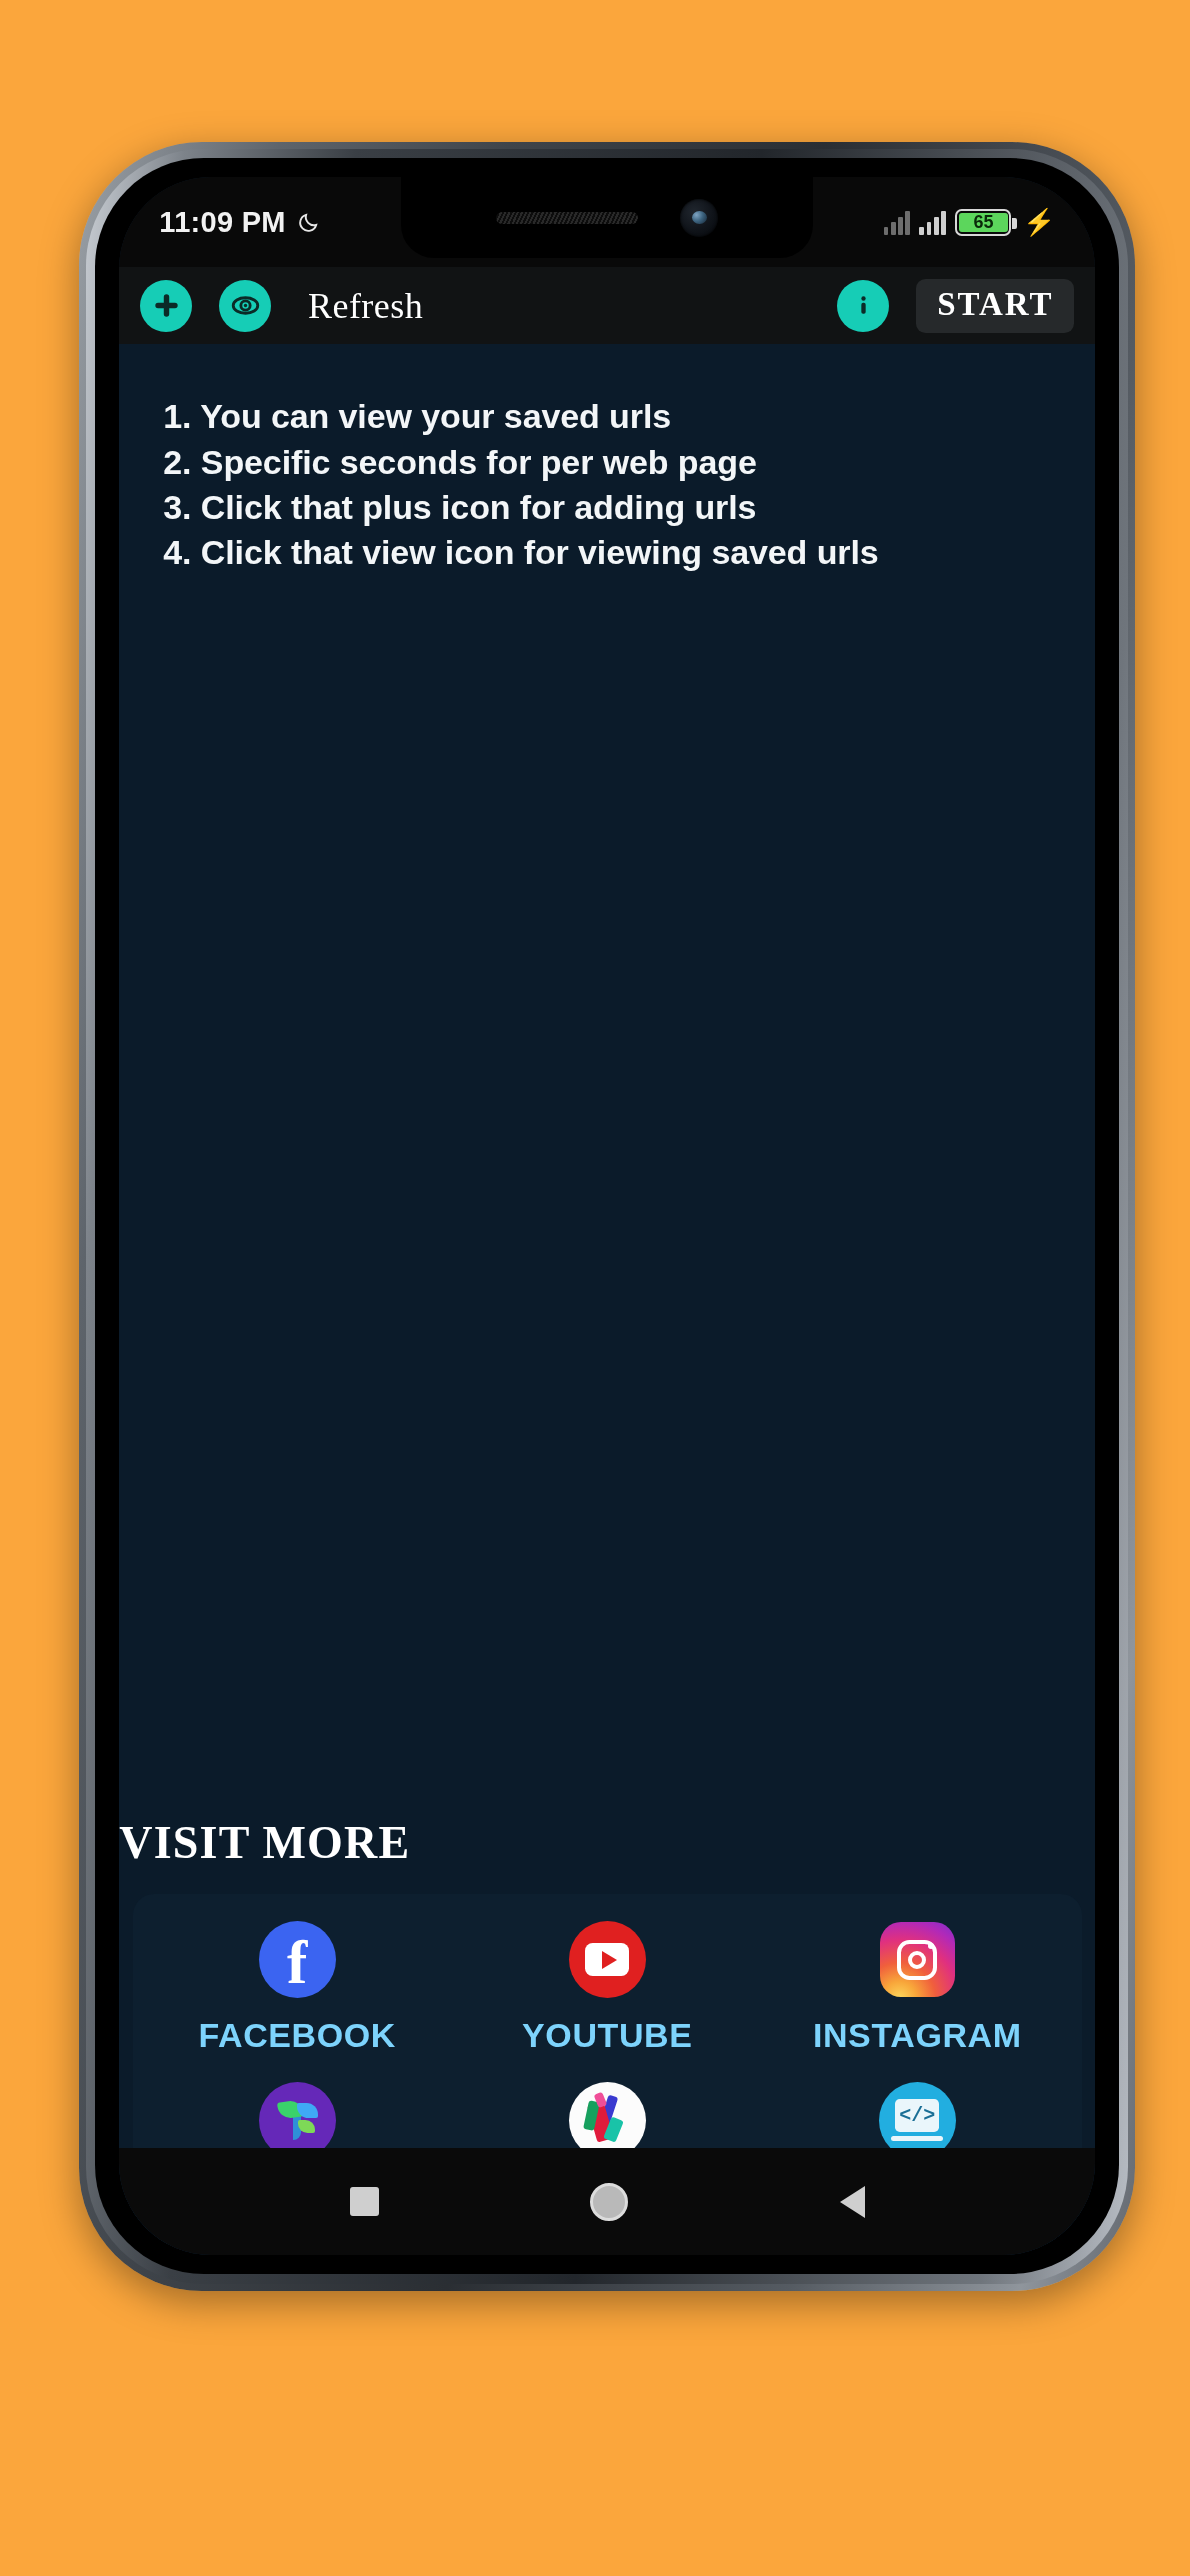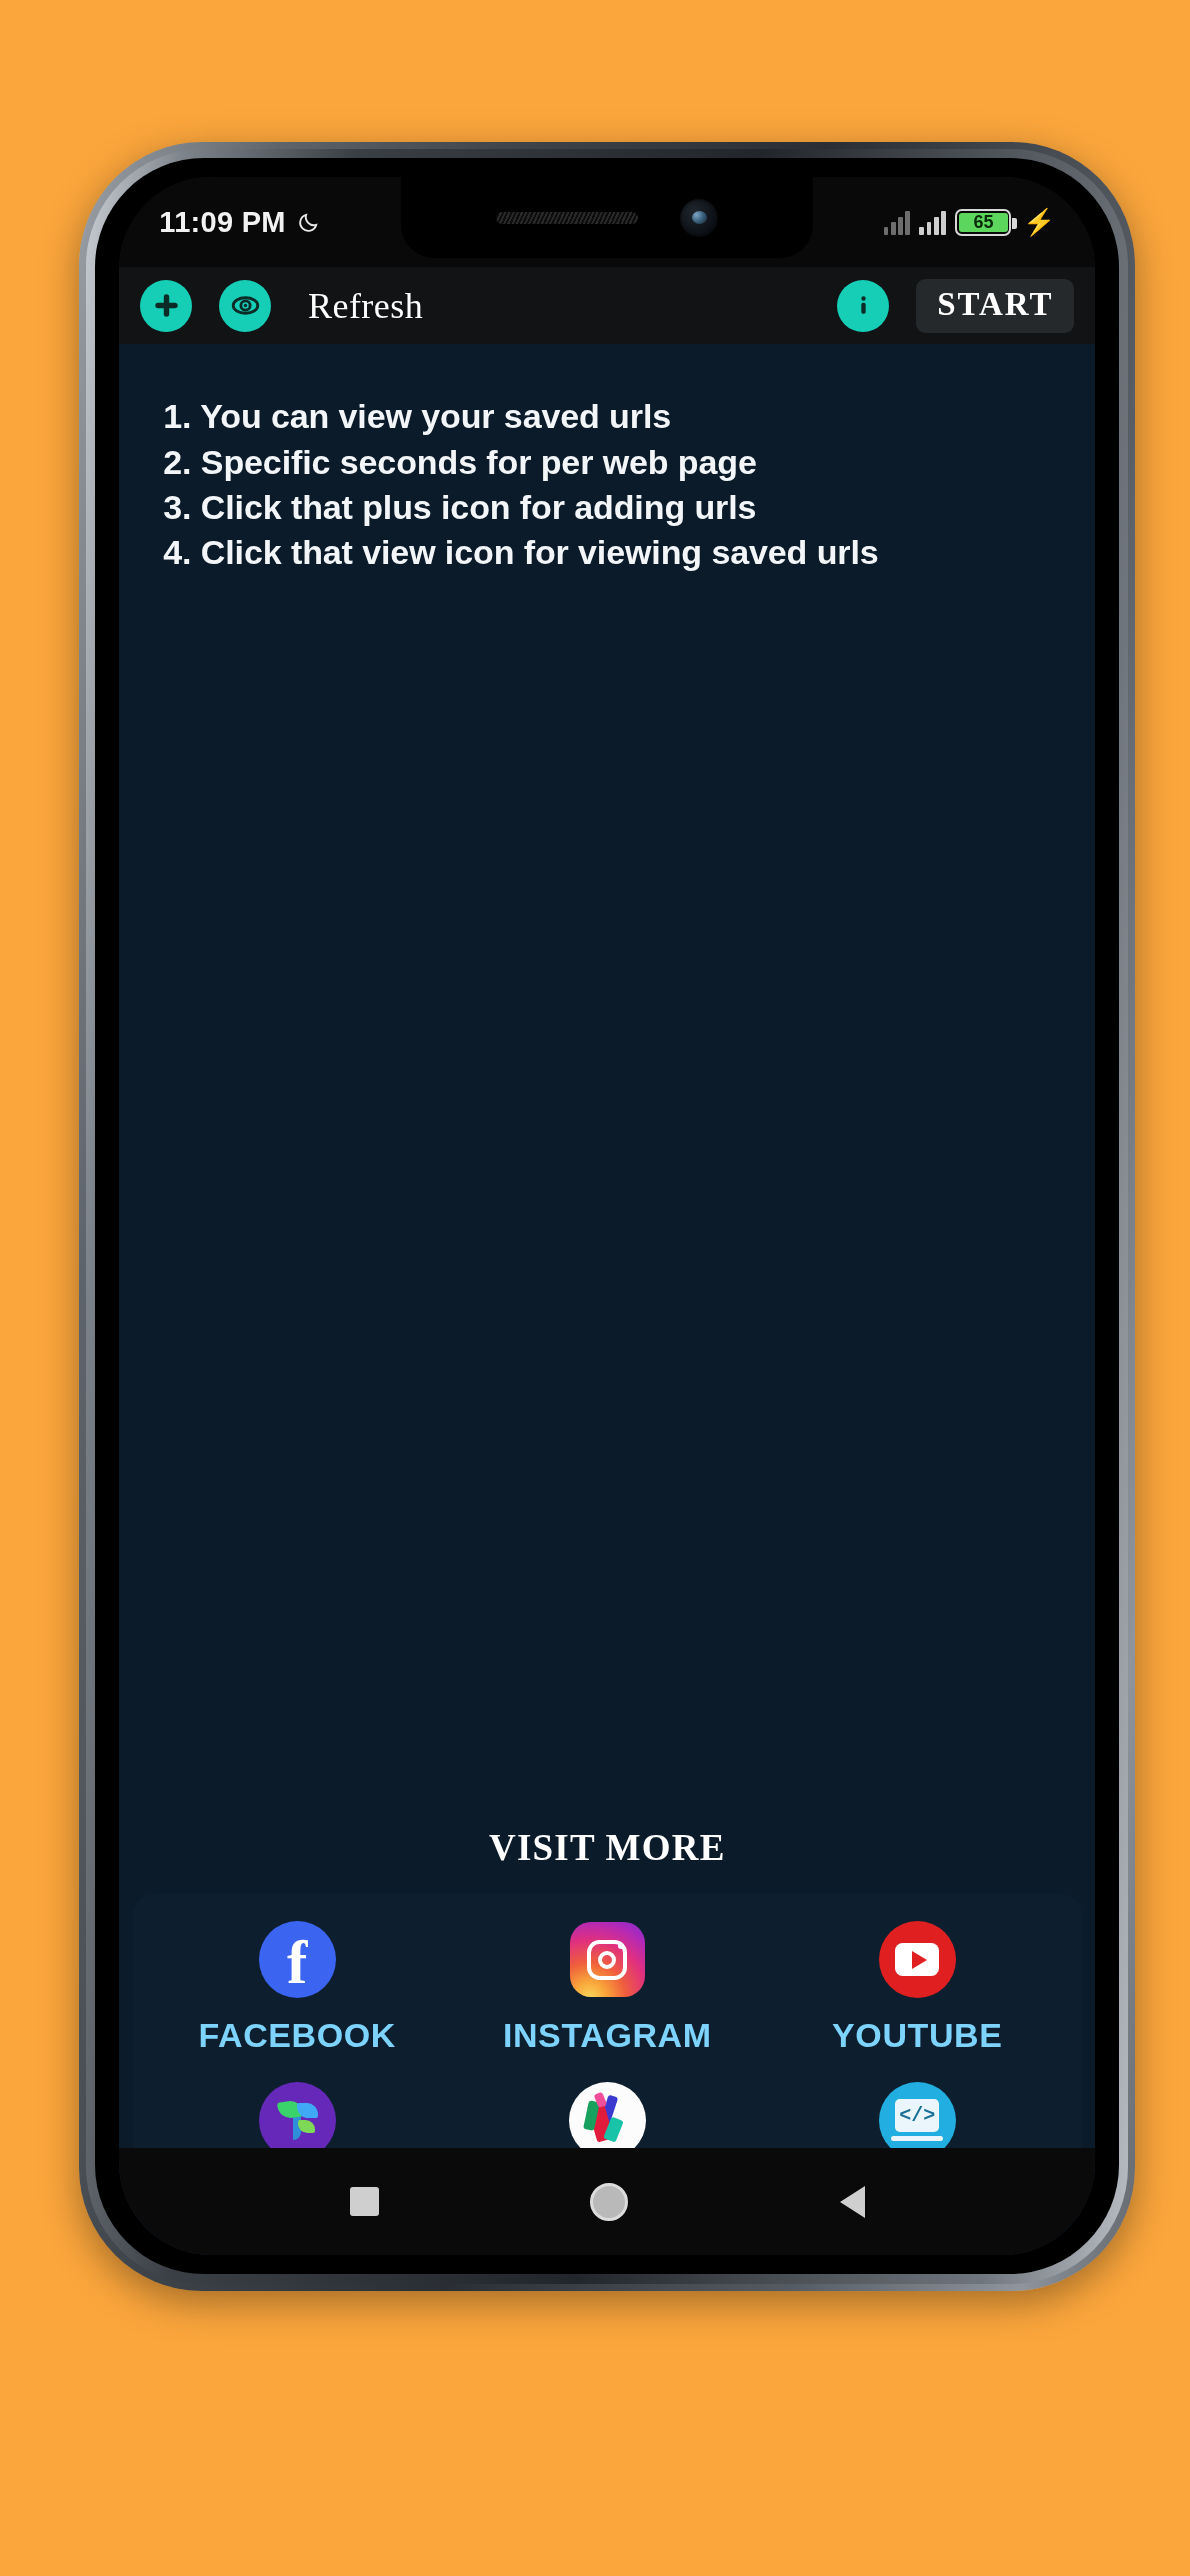--- a/index.html
+++ b/index.html
@@ -142,25 +142,24 @@
   .instruction-line{
     color:#f3f6f8;
     font-size:34px;
     font-weight:700;
     line-height:1.33;
     letter-spacing:-0.1px;
     white-space:nowrap;
   }
 
   #visit-more-title{
-    text-align:center;
     color:#ffffff;
     font-family:"Liberation Serif", serif;
     font-weight:700;
-    font-size:37px;
+    font-size:46px;
     letter-spacing:1.2px;
     margin-top:auto;
     margin-bottom:25px;
   }
 
   #links-card{
     margin:0 13.4px 11.5px;
     background:#0d1f2f;
     border-radius:21px;
     padding:25px 9.6px 29px;
@@ -315,39 +314,39 @@
             <div class="tile-icon">
               <div class="ic-fb">
                   <span>f</span>
                 </div>
             </div>
             <div class="tile-label">FACEBOOK</div>
           </div>
 
           <div class="link-tile">
             <div class="tile-icon">
+              <div class="ic-yt">
+                  <div class="plate">
+                    <div class="tri"></div>
+                  </div>
+                </div>
+            </div>
+            <div class="tile-label">YOUTUBE</div>
+          </div>
+
+          <div class="link-tile">
+            <div class="tile-icon">
               <div class="ic-ig">
                   <div class="ring">
                     <div class="lens"></div>
                     <div class="dot"></div>
                   </div>
                 </div>
             </div>
             <div class="tile-label">INSTAGRAM</div>
-          </div>
-
-          <div class="link-tile">
-            <div class="tile-icon">
-              <div class="ic-yt">
-                  <div class="plate">
-                    <div class="tri"></div>
-                  </div>
-                </div>
-            </div>
-            <div class="tile-label">YOUTUBE</div>
           </div>
 
           <div class="link-tile">
             <div class="tile-icon">
               <div class="ic-tf">
                 <span class="stem"></span>
                   <span class="leafA"></span>
                   <span class="leafB"></span>
                   <span class="leafC"></span>
               </div>

